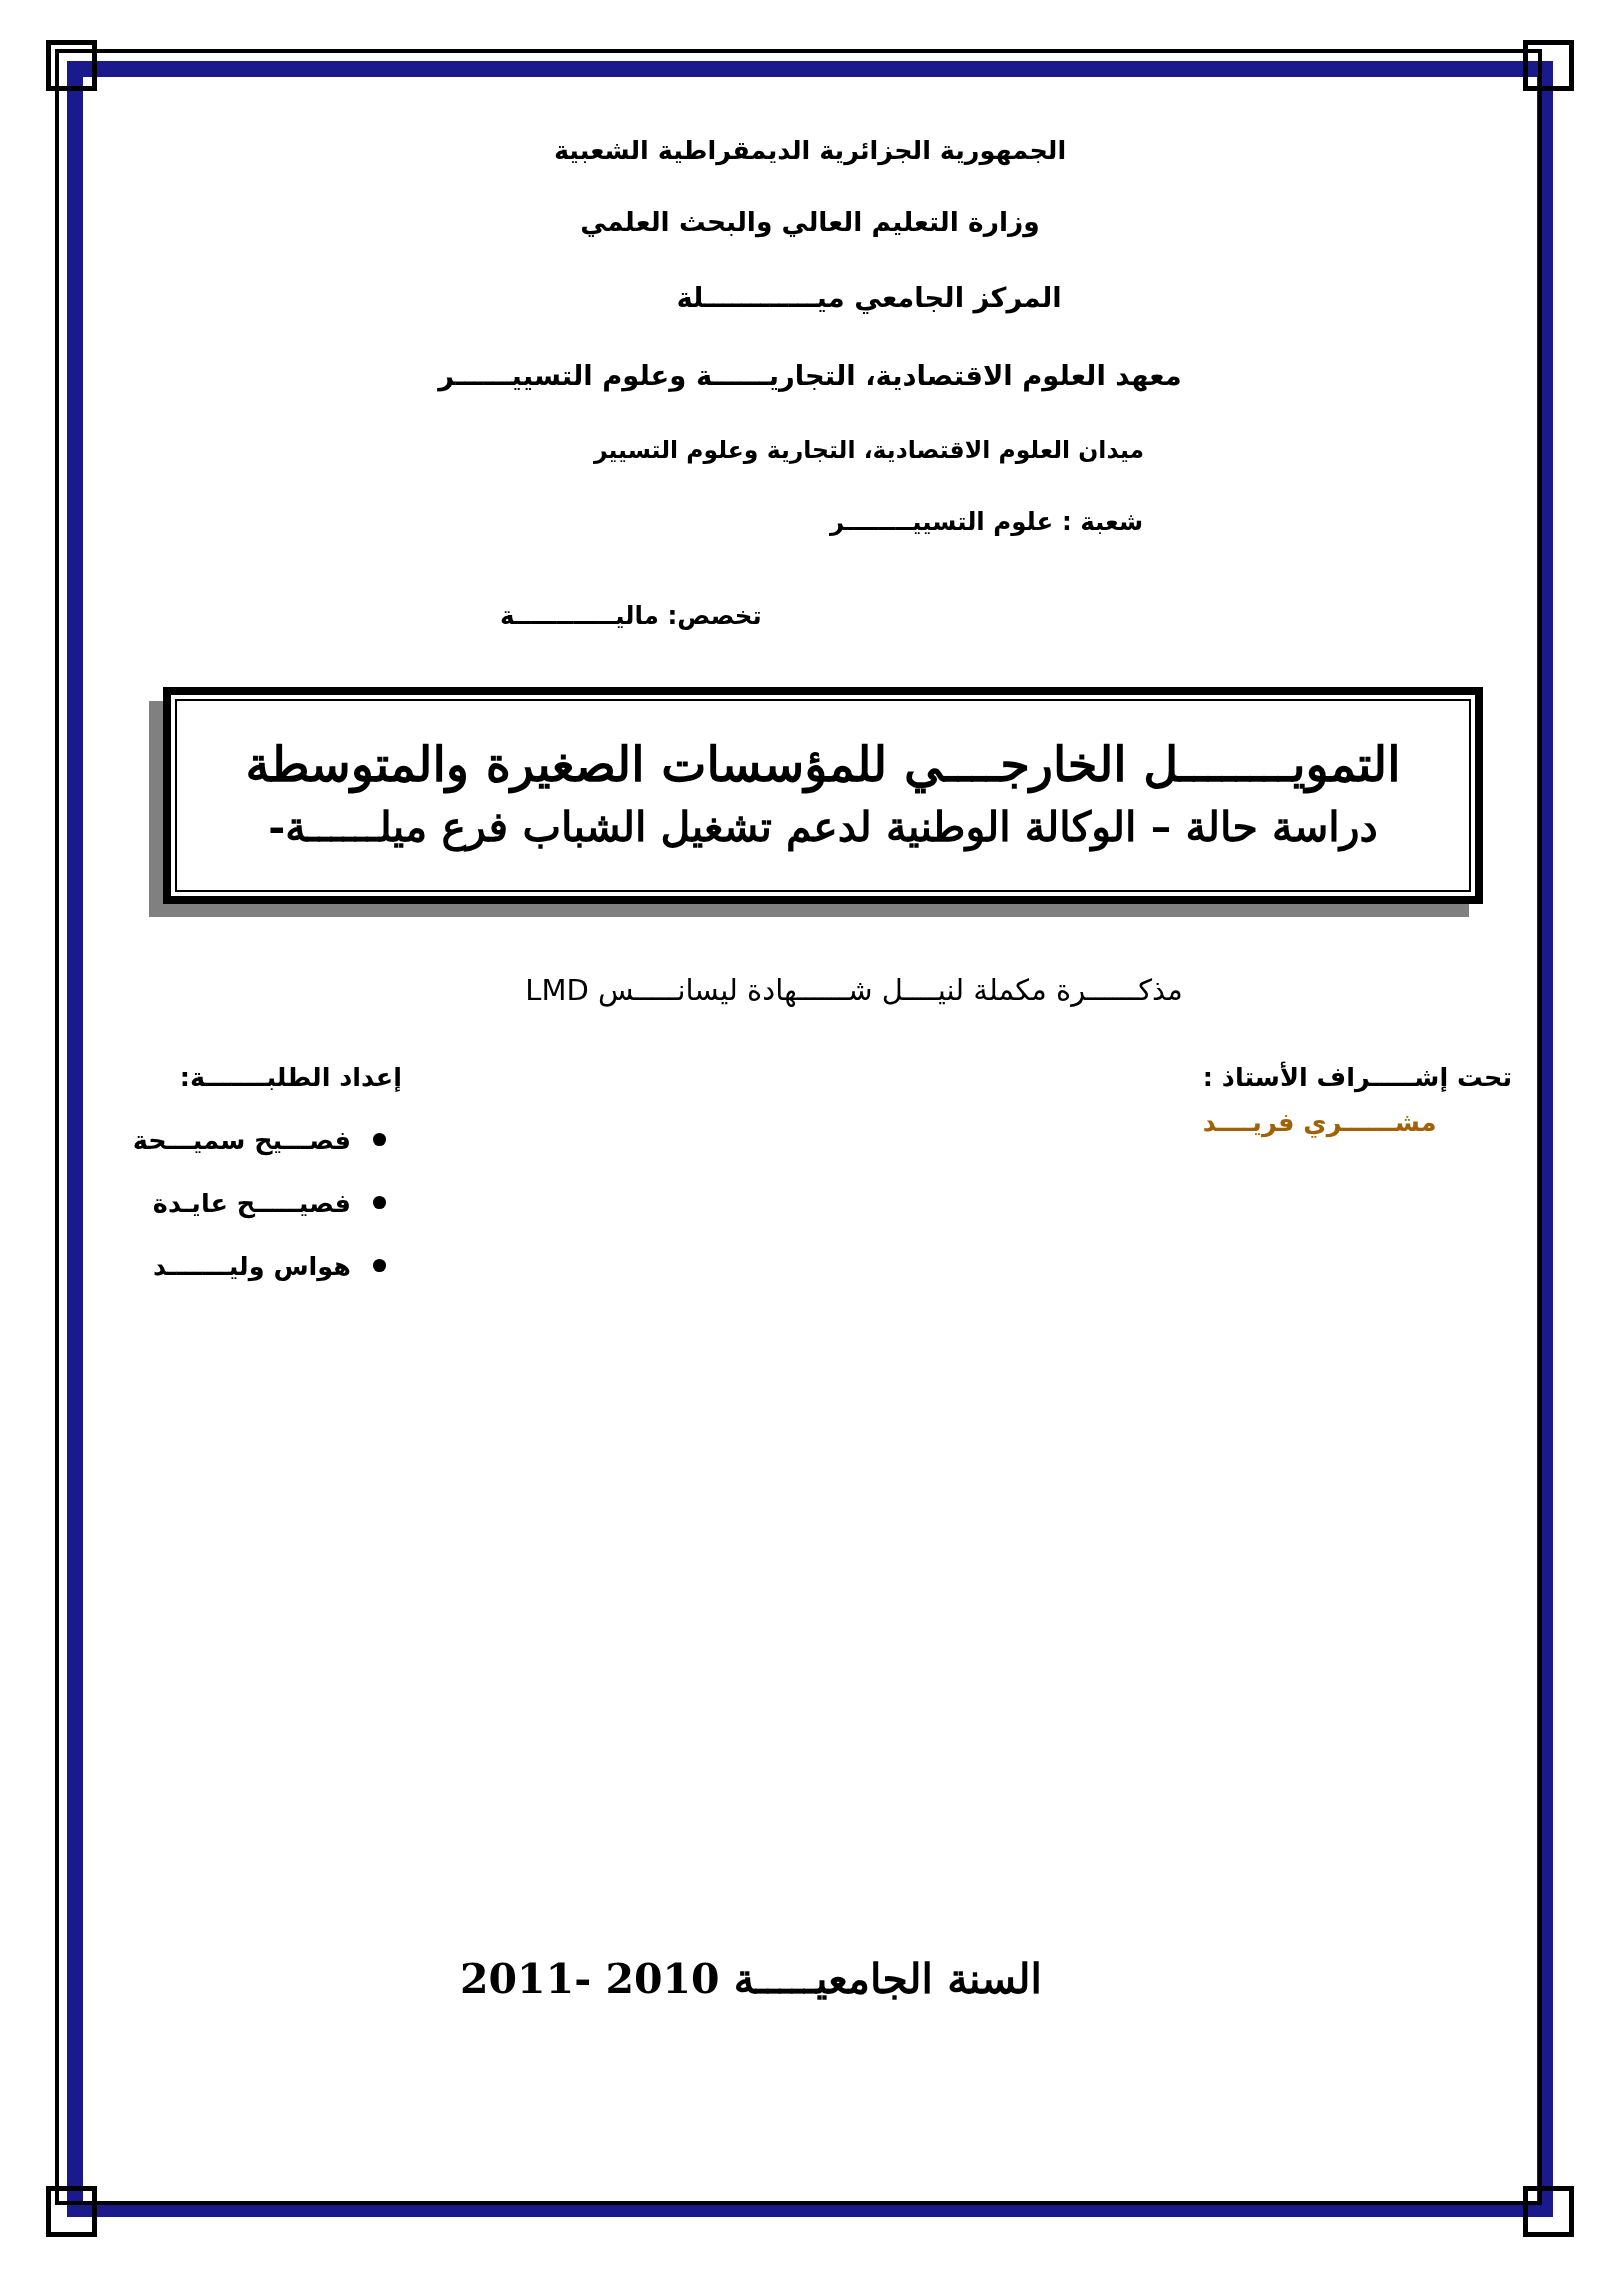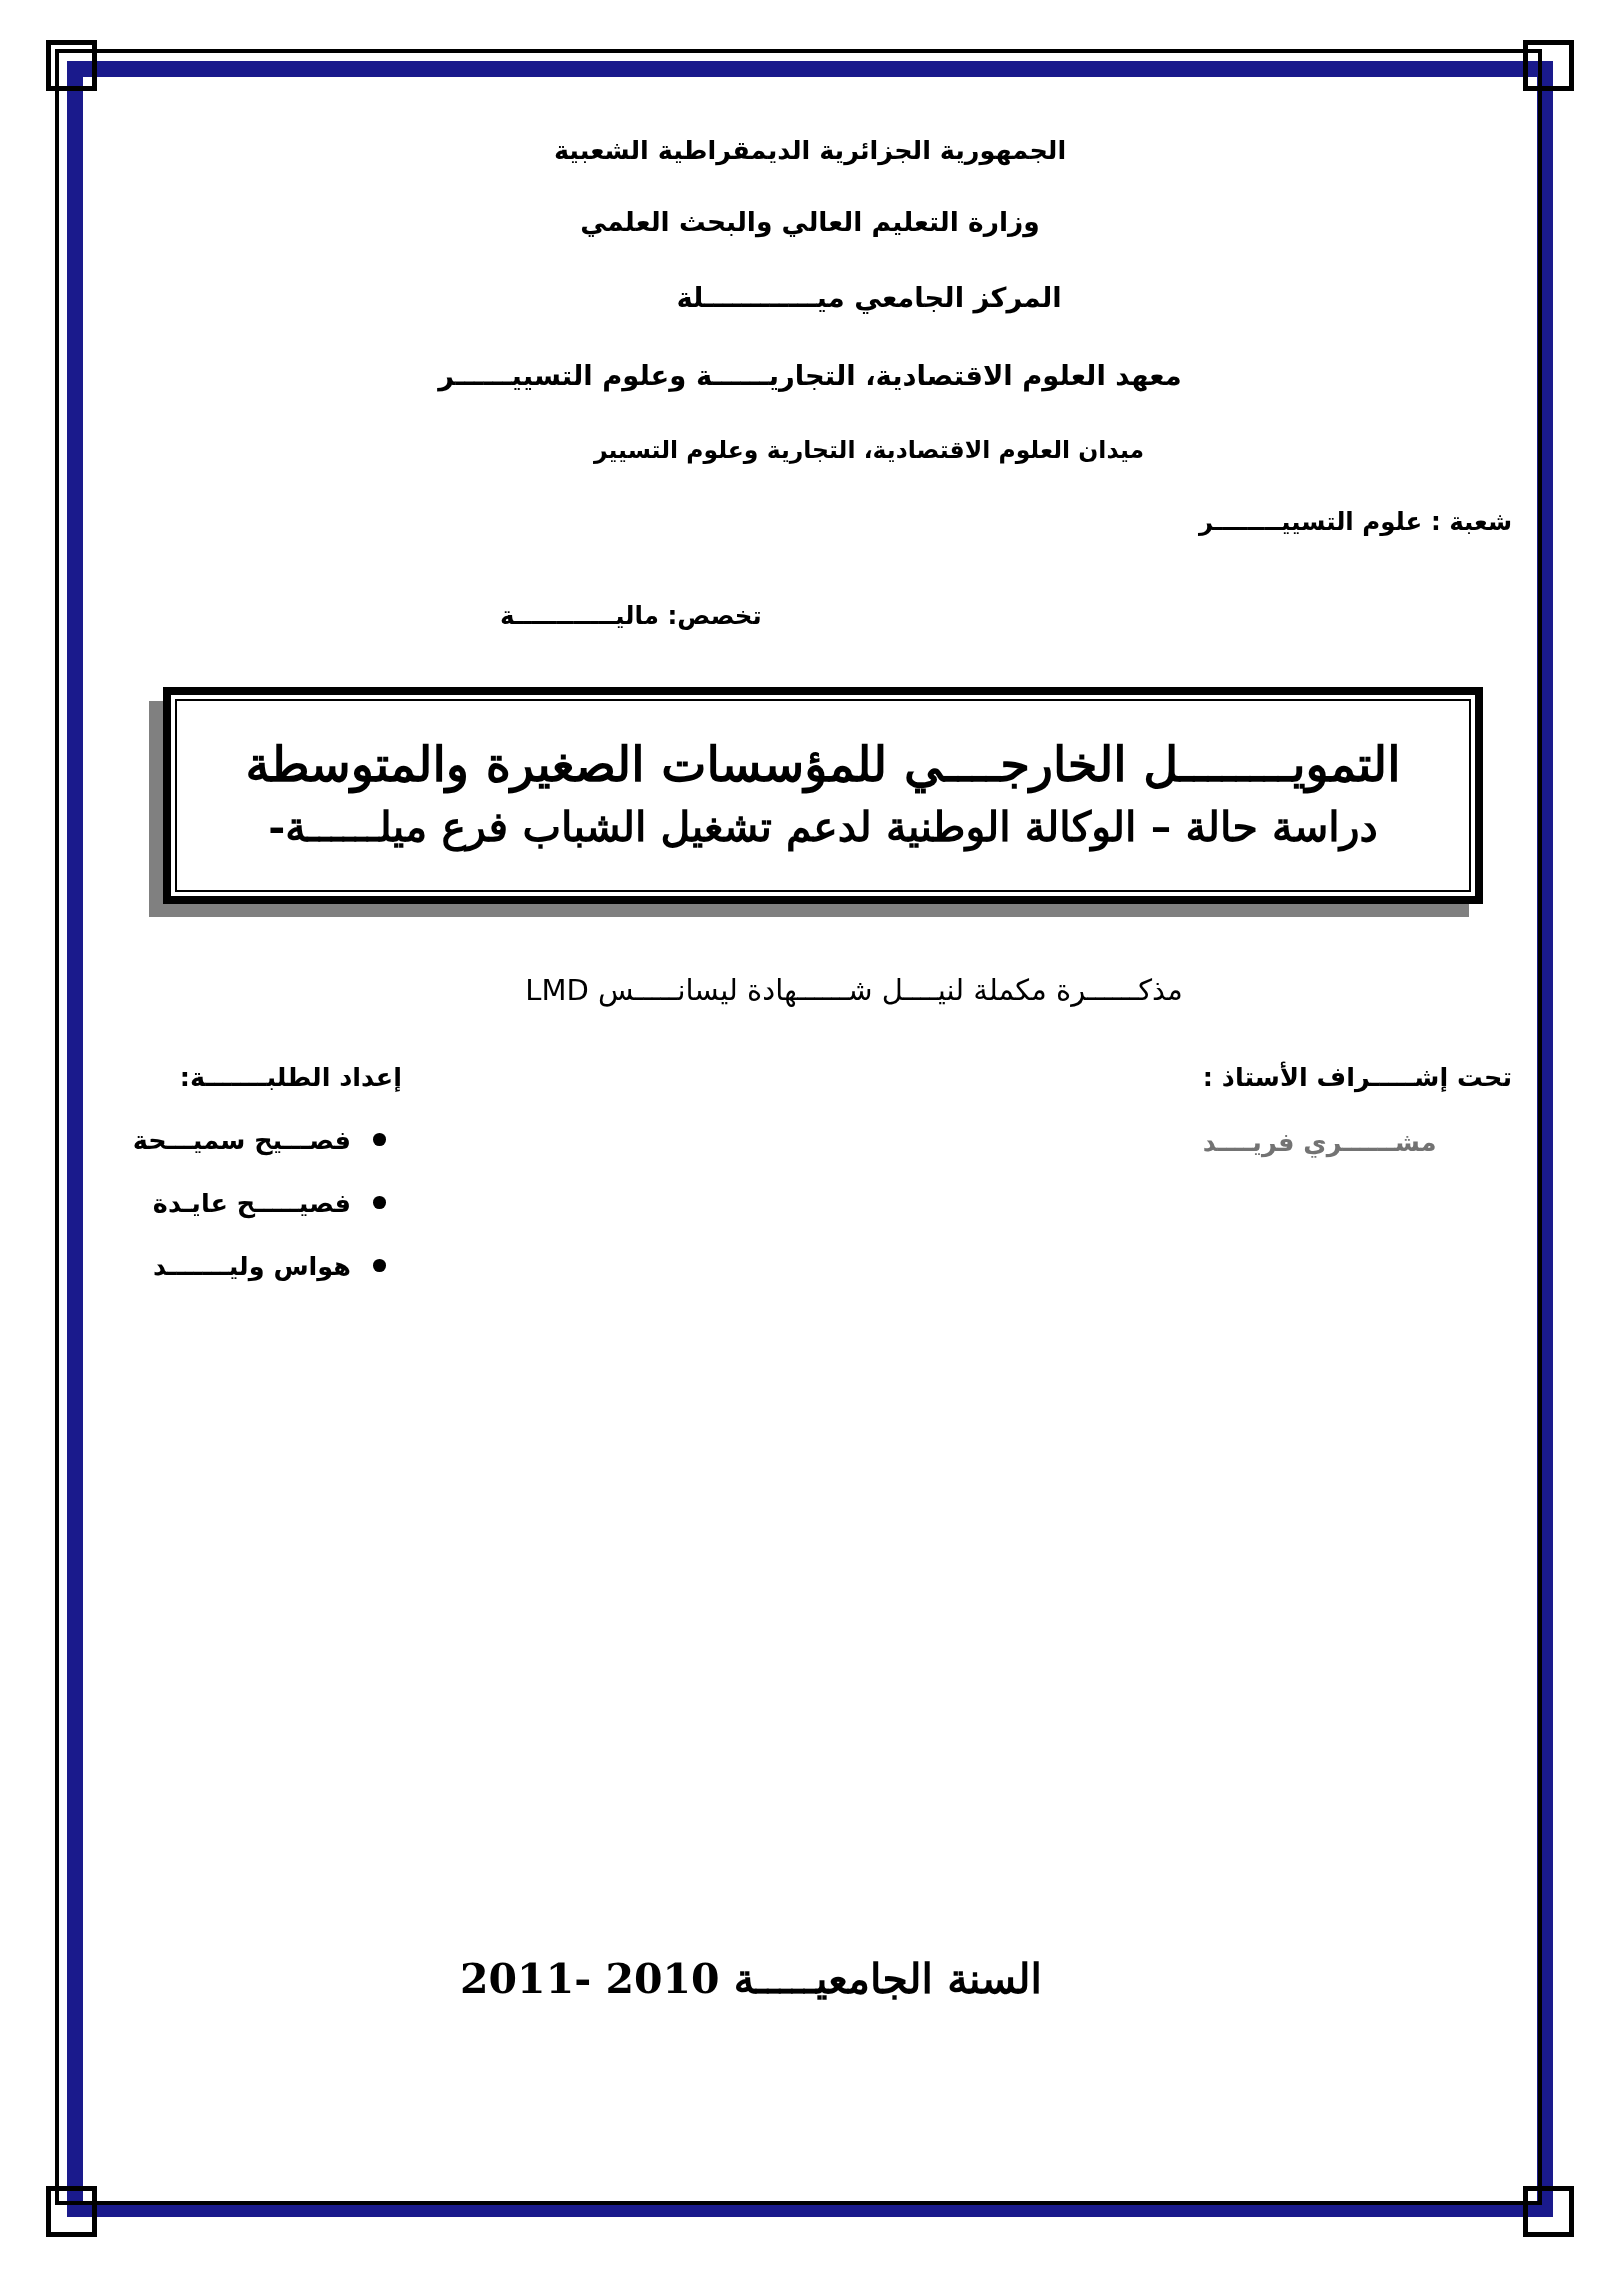--- a/index.html
+++ b/index.html
@@ -88,20 +88,21 @@
     margin-top: 47px;
   }
   .l-field {
     font-size: 23.5px;
     text-align: center;
     margin-top: 45px;
     padding-left: 118px;
   }
   .l-branch {
     font-size: 24.5px;
+    text-align: center;
     margin-top: 43px;
     padding-left: 353px;
   }
   .l-spec {
     font-size: 24.5px;
     text-align: left;
     margin-top: 65px;
     padding-left: 392px;
   }
 
@@ -196,22 +197,22 @@
     width: 12.7px;
     height: 12.7px;
     border-radius: 50%;
     background: #000;
     display: inline-block;
   }
   .supervisor-name {
     font-family: "DejaVu Sans", sans-serif;
     font-weight: bold;
     font-size: 25.5px;
-    color: #737373;
-    margin-top: 35px;
+    color: #a16207;
+    margin-top: 15px;
     margin-right: 39px;
     white-space: nowrap;
   }
 
   
   .l-year {
     position: absolute;
     left: 0;
     right: 0;
     bottom: 182px;

